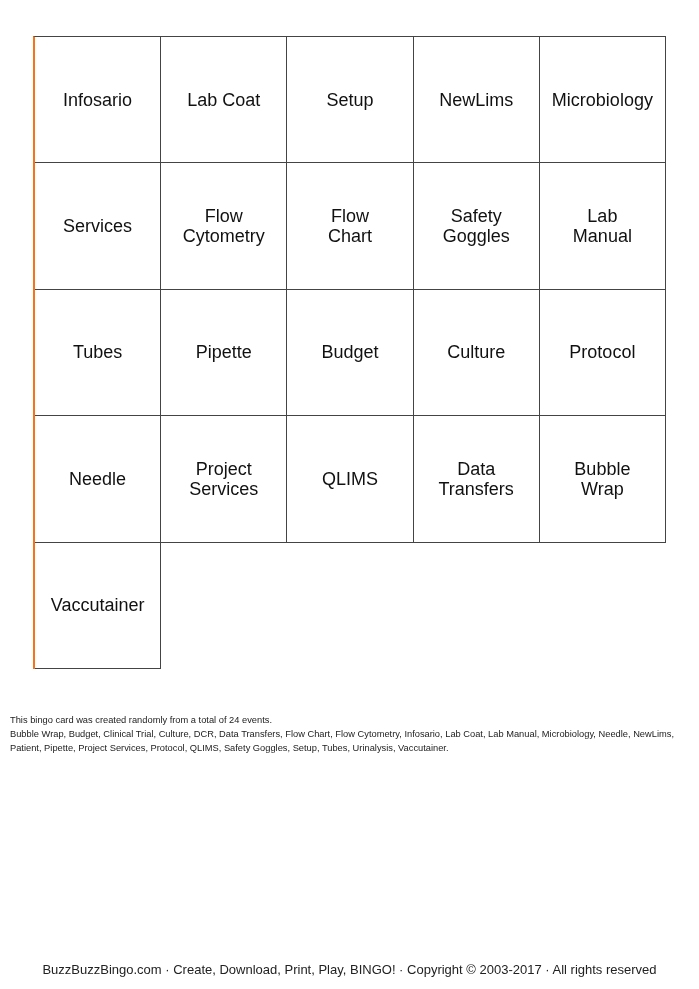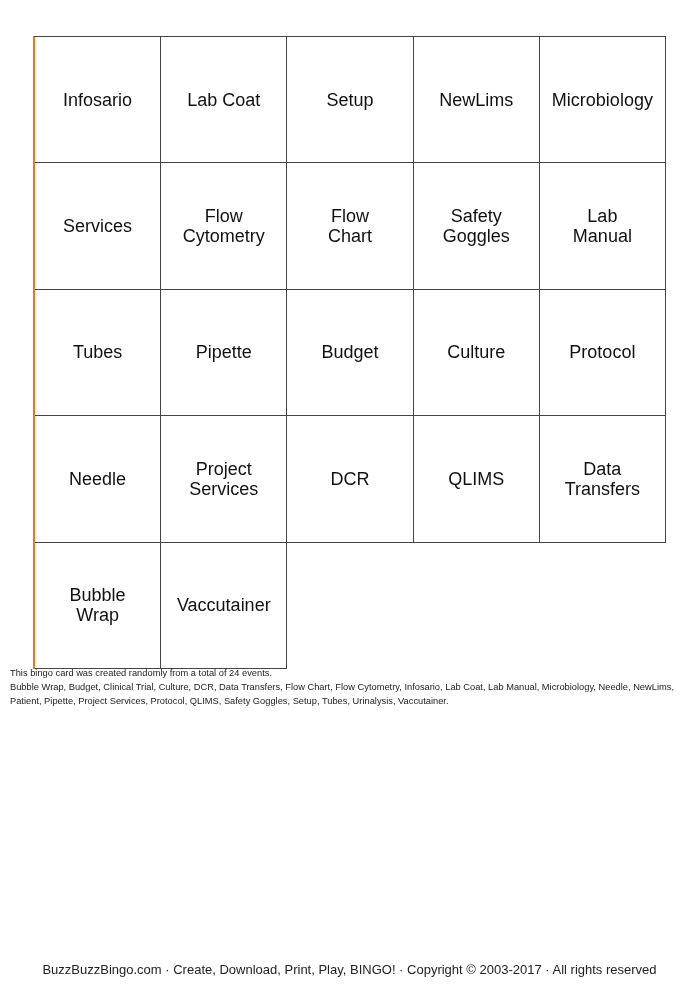--- a/index.html
+++ b/index.html
@@ -1,19 +1,19 @@
 <!DOCTYPE html>
 <html><head>
 <meta charset="utf-8">
 <style>
   html,body{margin:0;padding:0;background:#fff;}
   body{width:699px;height:989px;position:relative;font-family:"Liberation Sans",sans-serif;color:#111;overflow:hidden;}
   .grid{position:absolute;left:33px;top:36px;width:633px;height:633px;display:grid;grid-template-columns:repeat(5,1fr);grid-template-rows:repeat(5,1fr);border-top:1px solid #444;border-left:2px solid #f97316;box-sizing:border-box;}
   .cell{border-right:1px solid #444;border-bottom:1px solid #444;display:flex;align-items:center;justify-content:center;text-align:center;font-size:18px;line-height:20px;padding:4px;box-sizing:border-box;white-space:pre-line;}
-  .note{position:absolute;left:10px;top:666px;width:680px;font-size:9.3px;line-height:14px;color:#222;}
+  .note{position:absolute;left:10px;top:713px;width:680px;font-size:9.3px;line-height:14px;color:#222;}
   .footer{position:absolute;left:0;top:962px;width:699px;text-align:center;font-size:13px;color:#222;}
 </style>
 </head>
 <body>
 
 <div class="grid">
   <div class="cell">Infosario</div>
   <div class="cell">Lab Coat</div>
   <div class="cell">Setup</div>
   <div class="cell">NewLims</div>
@@ -28,21 +28,20 @@
   <div class="cell">Lab
 Manual</div>
   <div class="cell">Tubes</div>
   <div class="cell">Pipette</div>
   <div class="cell">Budget</div>
   <div class="cell">Culture</div>
   <div class="cell">Protocol</div>
   <div class="cell">Needle</div>
   <div class="cell">Project
 Services</div>
-  <div class="cell">DCR</div>
   <div class="cell">QLIMS</div>
   <div class="cell">Data
 Transfers</div>
   <div class="cell">Bubble
 Wrap</div>
   <div class="cell">Vaccutainer</div>
 </div>
 
 <div class="note">
   <div>This bingo card was created randomly from a total of 24 events.</div>

